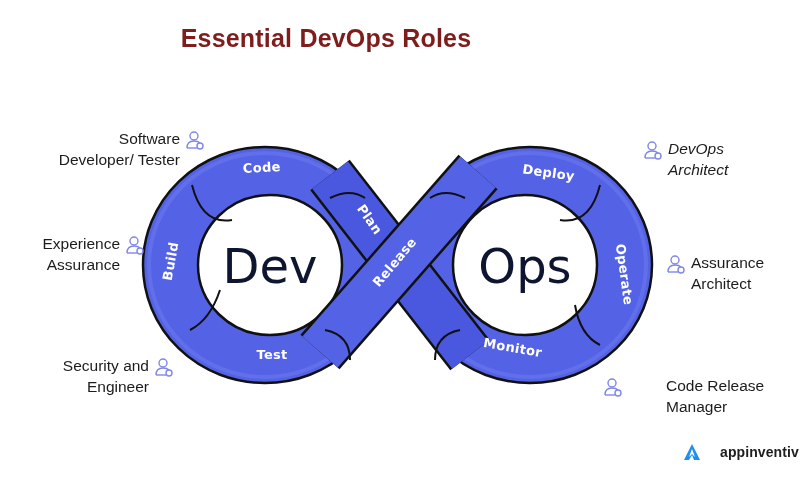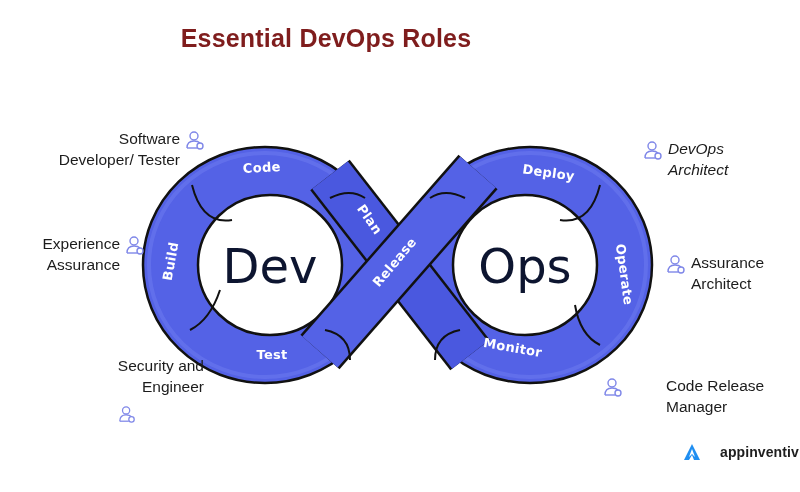--- a/index.html
+++ b/index.html
@@ -88,21 +88,21 @@
     <div>Assurance</div>
   </div>
   <svg class="icon" viewBox="0 0 18 20">
       <circle cx="8" cy="6" r="4" fill="none" stroke="#7f87e8" stroke-width="1.4"></circle>
       <path d="M1 18 q0 -7 7 -7 q4 0 6 2" fill="none" stroke="#7f87e8" stroke-width="1.4"></path>
       <circle cx="14" cy="16" r="3" fill="#fff" stroke="#7f87e8" stroke-width="1.4"></circle>
       <path d="M1 18 h10" stroke="#7f87e8" stroke-width="1.4"></path>
     </svg>
 </div>
 
-<div class="role left" style="right:596px; top:355px;flex-direction:column;">
+<div class="role left" style="right:627px; top:355px;">
   <div>
     <div>Security and</div>
     <div>Engineer</div>
   </div>
   <svg class="icon" viewBox="0 0 18 20">
       <circle cx="8" cy="6" r="4" fill="none" stroke="#7f87e8" stroke-width="1.4"></circle>
       <path d="M1 18 q0 -7 7 -7 q4 0 6 2" fill="none" stroke="#7f87e8" stroke-width="1.4"></path>
       <circle cx="14" cy="16" r="3" fill="#fff" stroke="#7f87e8" stroke-width="1.4"></circle>
       <path d="M1 18 h10" stroke="#7f87e8" stroke-width="1.4"></path>
     </svg>

